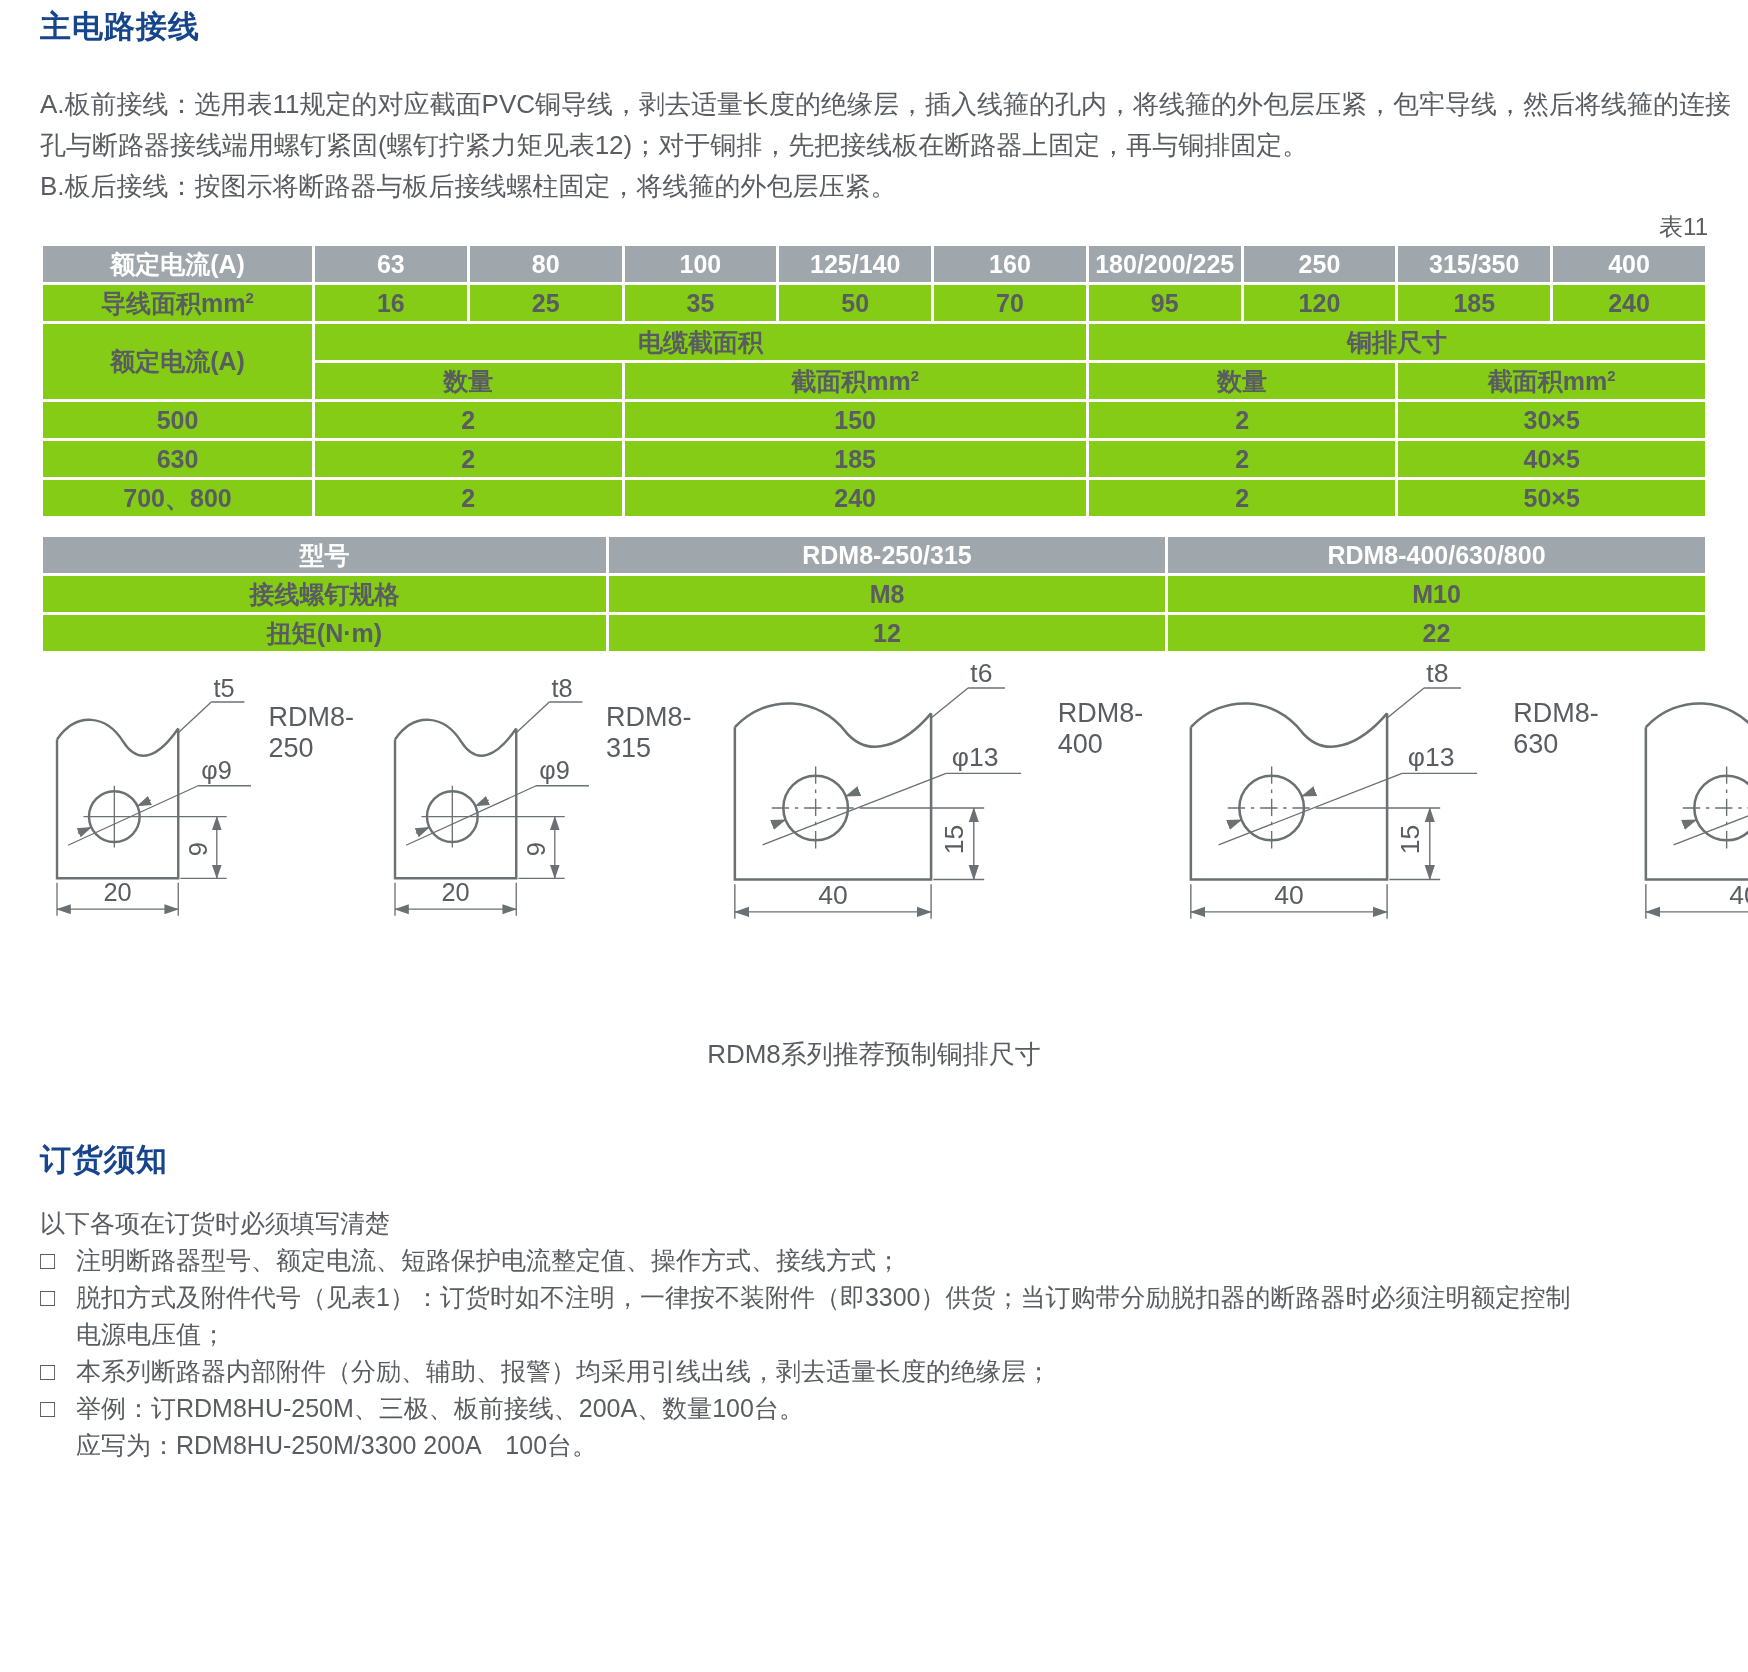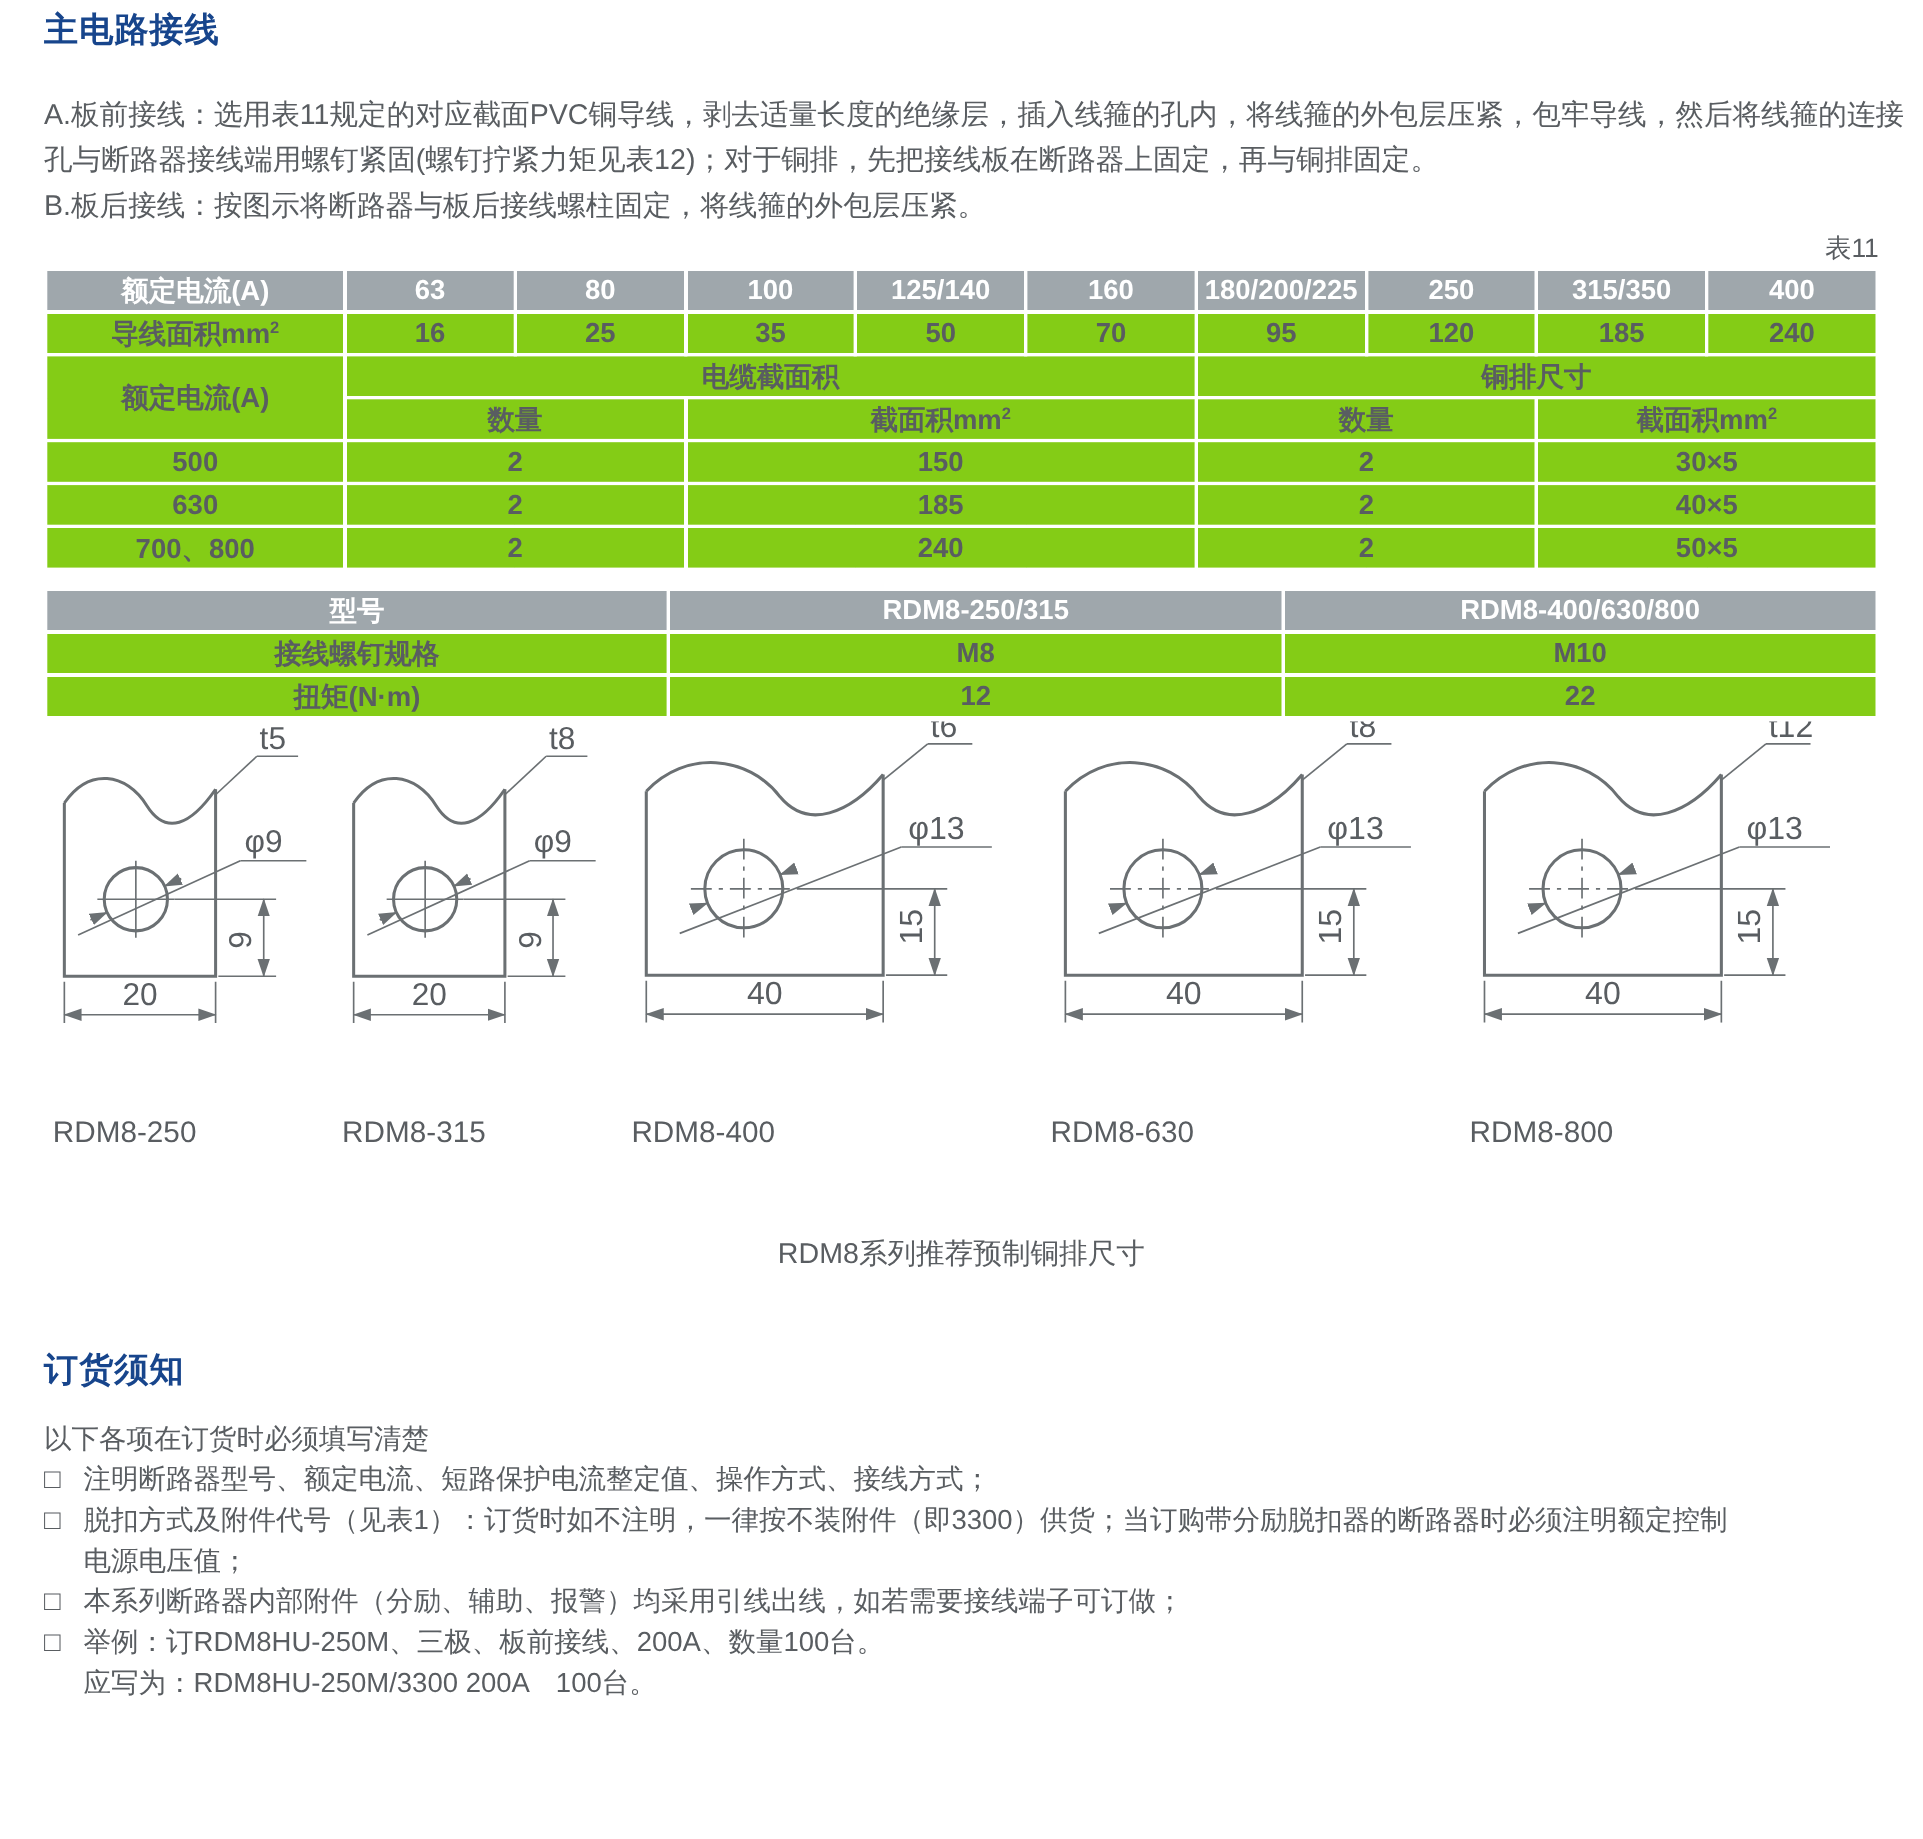--- a/index.html
+++ b/index.html
@@ -13,21 +13,21 @@
 
   table{border-collapse:collapse;table-layout:fixed;width:1668px;font-weight:bold;}
   td{border:3px solid #ffffff;text-align:center;vertical-align:middle;font-size:25px;height:36px;background:#84cc16;color:#595d61;padding:0;overflow:hidden;}
   td.hd{background:#9fa7ac;color:#ffffff;}
   sup{font-size:15px;}
 
   .t12-title{text-align:center;font-size:25px;margin-top:110px;height:31px;line-height:31px;}
   .t12{margin-top:15px;}
 
   .diagrams{margin-top:2px;display:flex;justify-content:space-between;align-items:flex-end;padding:0 6px;}
-  .diag{display:flex;flex-direction:column;gap:12px;}
+  .diag{display:flex;flex-direction:row;}
   .diag svg{display:block;}
   .dlabel{font-size:27px;color:#595d61;margin-top:42px;padding-left:2px;}
   .bar{fill:none;stroke:#6b7073;stroke-width:2.2;}
   .thin{fill:none;stroke:#6b7073;stroke-width:1.2;}
   .cl{stroke-dasharray:15 5 3 5;}
   .dim{fill:#595d61;font-size:23px;font-family:"Liberation Sans","DejaVu Sans",sans-serif;}
 
   .caption{text-align:center;font-size:26px;margin-top:78px;height:33px;line-height:33px;}
 
   .order-title{margin-top:70px;}
@@ -307,21 +307,21 @@
     <span class="obullet">□</span>
     <span>注明断路器型号、额定电流、短路保护电流整定值、操作方式、接线方式；</span>
   </div>
   <div class="oitem">
     <span class="obullet">□</span>
     <span>脱扣方式及附件代号（见表1）：订货时如不注明，一律按不装附件（即3300）供货；当订购带分励脱扣器的断路器时必须注明额定控制</span>
   </div>
   <div class="ocont">电源电压值；</div>
   <div class="oitem">
     <span class="obullet">□</span>
-    <span>本系列断路器内部附件（分励、辅助、报警）均采用引线出线，如若需要接线端子可订做；</span>
+    <span>本系列断路器内部附件（分励、辅助、报警）均采用引线出线，剥去适量长度的绝缘层；</span>
   </div>
   <div class="oitem">
     <span class="obullet">□</span>
     <span>举例：订RDM8HU-250M、三极、板前接线、200A、数量100台。</span>
   </div>
   <div class="ocont">应写为：RDM8HU-250M/3300 200A　100台。</div>
 
 </div>
 
 </body></html>

